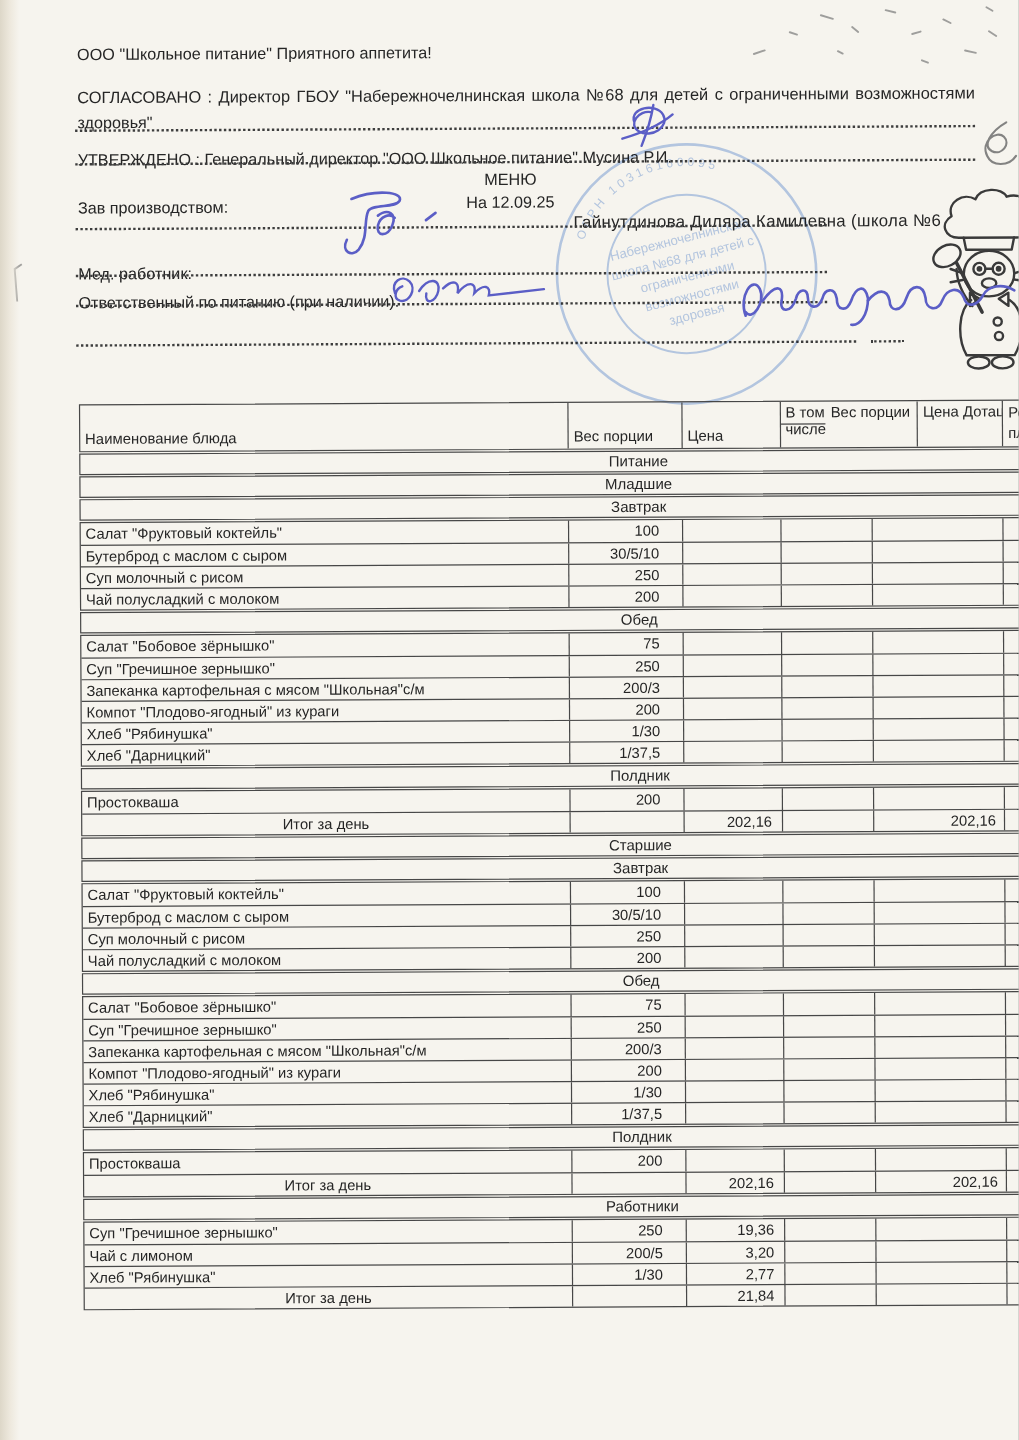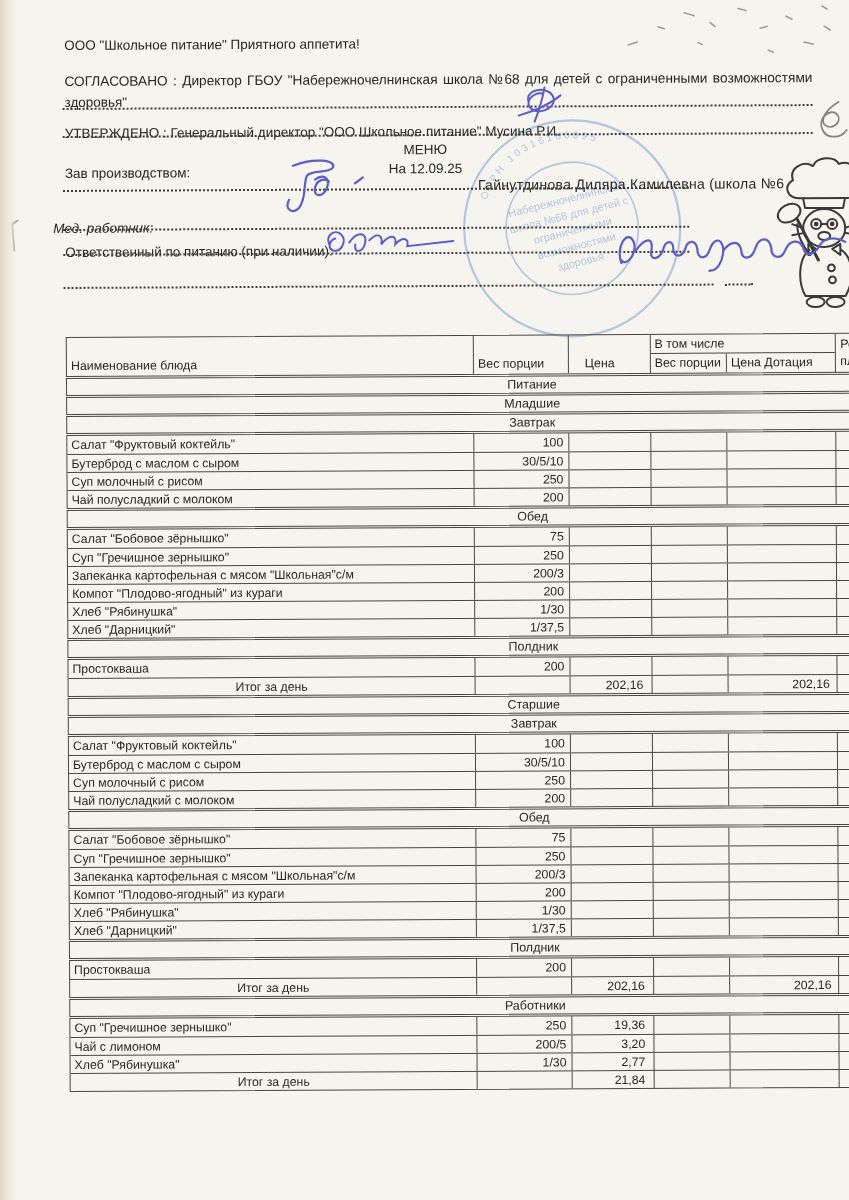--- a/index.html
+++ b/index.html
@@ -27,35 +27,35 @@
     font-size:13.7px;white-space:normal;
     text-align:justify;text-align-last:justify;
   }
   .dotted{position:absolute;height:0;border-bottom:2px dotted #3d3d3d;}
   
   .menu-table{position:absolute;left:64px;top:337px;width:932px;}
   .thead{display:flex;height:40px;border:1.2px solid #474747;box-sizing:border-box;margin-bottom:1px;font-size:12.4px;background:transparent;}
   .th{box-sizing:border-box;border-left:1px solid #474747;display:flex;overflow:hidden;}
   .th1{width:407px;border-left:none;align-items:flex-end;padding:0 0 3px 4px;}
   .th2{width:95px;align-items:flex-end;padding:0 0 3px 4px;}
-  .th3{width:82px;align-items:flex-end;padding:0 0 3px 16px;}
-  .thgroup{width:186px;display:flex;flex-direction:column;}
+  .th3{width:82px;align-items:flex-end;padding:0 0 3px 4px;}
+  .thgroup{width:186px;display:flex;}
   .thg-top{height:19px;border-bottom:1px solid #474747;padding:2px 0 0 4px;box-sizing:border-box;}
   .thg-bottom{display:flex;flex:1;}
   .thg-p{width:76px;padding:2px 0 0 4px;box-sizing:border-box;overflow:hidden;}
   .thg-s{width:110px;border-left:1px solid #474747;padding:2px 0 0 4px;box-sizing:border-box;}
   .th6{width:162px;padding:2px 0 0 4px;align-items:flex-start;}
   .th6 span{display:block;width:92px;white-space:normal;line-height:17px;}
   .sec-row{height:18px;border:1px solid #474747;margin:1px 0;display:flex;align-items:center;justify-content:center;font-size:12.5px;box-sizing:border-box;}
   .tblock{border:1.2px solid #474747;margin:1px 0;box-sizing:border-box;}
   .trow{display:flex;height:18px;font-size:12.3px;box-sizing:border-box;}
   .trow + .trow{border-top:1px solid #474747;}
   .c{border-left:1px solid #474747;height:100%;display:flex;align-items:center;box-sizing:border-box;overflow:hidden;white-space:nowrap;}
   .c1{width:407px;border-left:none;padding-left:4px;}
-  .c2{width:95px;justify-content:flex-end;padding-right:5px;}
+  .c2{width:95px;justify-content:flex-end;padding-right:19px;}
   .c3{width:82px;justify-content:flex-end;padding-right:8px;}
   .c4{width:76px;}
   .c5{width:110px;justify-content:flex-end;padding-right:7px;}
   .c6{width:162px;}
   .total .c1{justify-content:center;padding-left:0;}
   
   .ink{position:absolute;pointer-events:none;}
   .stamp{opacity:.5;mix-blend-mode:multiply;}
 </style>
 </head>
@@ -73,21 +73,21 @@
     <div class="t" style="left:64px;top:126px;">УТВЕРЖДЕНО : Генеральный директор "ООО Школьное питание" Мусина Р.И.</div>
     <div class="dotted" style="left:62px;top:136px;width:750px;"></div>
 
     <div class="centered" style="top:144px;">МЕНЮ</div>
     <div class="centered" style="top:163px;">На 12.09.25</div>
 
     <div class="t" style="left:64px;top:166px;">Зав производством:</div>
     <div class="t" style="left:477px;top:179px;font-size:14px;letter-spacing:.3px;">Гайнутдинова Диляра Камилевна (школа №6</div>
     <div class="dotted" style="left:62px;top:190px;width:626px;"></div>
 
-    <div class="t" style="left:52px;top:221px;font-style:italic;">Мед. работник:</div>
+    <div class="t" style="left:64px;top:221px;">Мед. работник:</div>
     <div class="dotted" style="left:62px;top:229px;width:626px;"></div>
 
     <div class="t" style="left:64px;top:245px;">Ответственный по питанию (при наличии):</div>
     <div class="dotted" style="left:62px;top:254px;width:626px;"></div>
 
     <div class="dotted" style="left:62px;top:287px;width:650px;"></div>
     <div class="dotted" style="left:724px;top:287px;width:28px;"></div>
 
     <svg class="ink stamp" style="left:442px;top:102px;" width="258" height="258" viewBox="0 0 258 258">
       <g transform="translate(129,129) rotate(-14)" fill="none" stroke="#7096cf">

